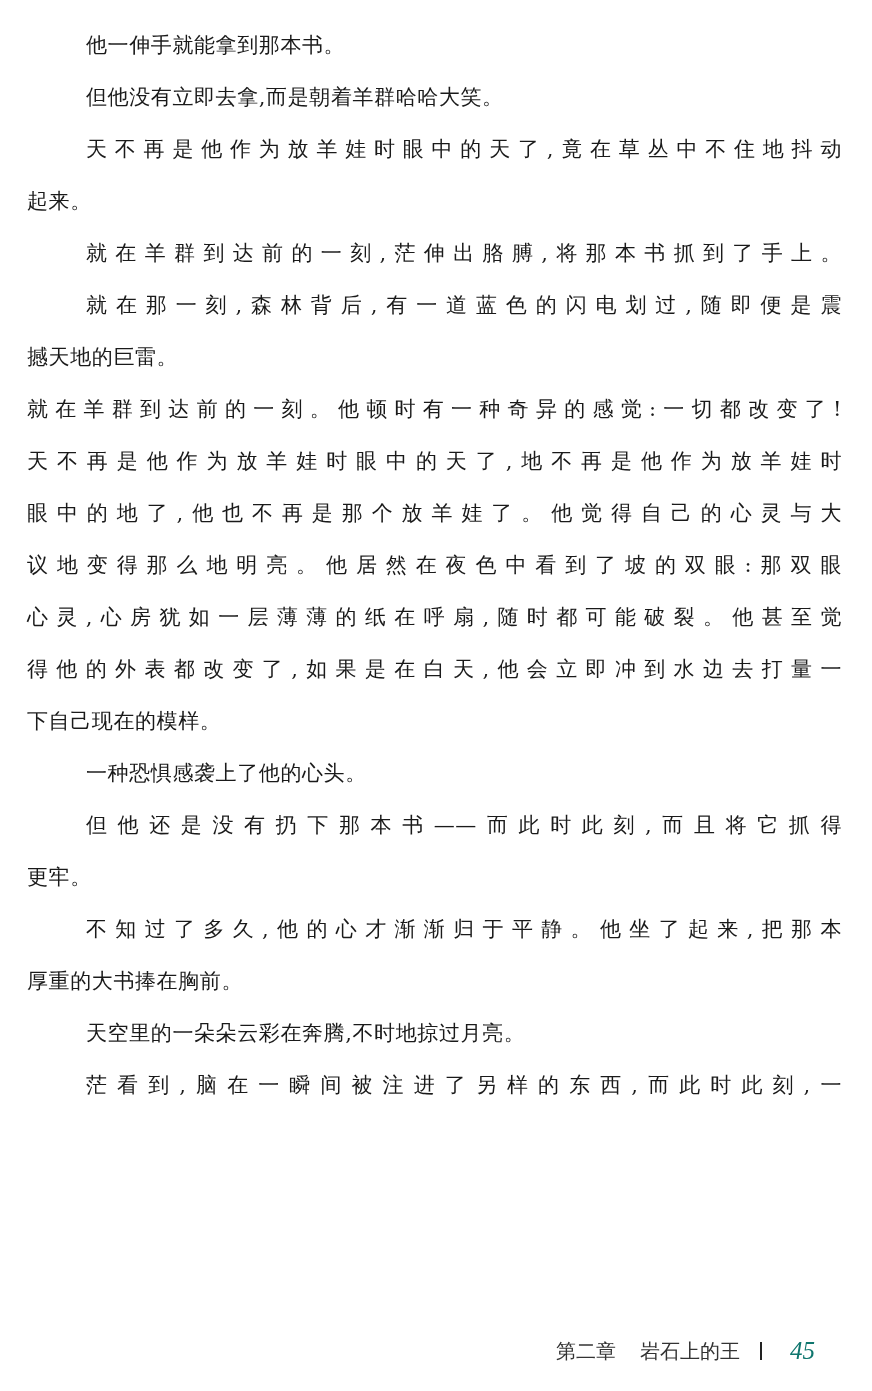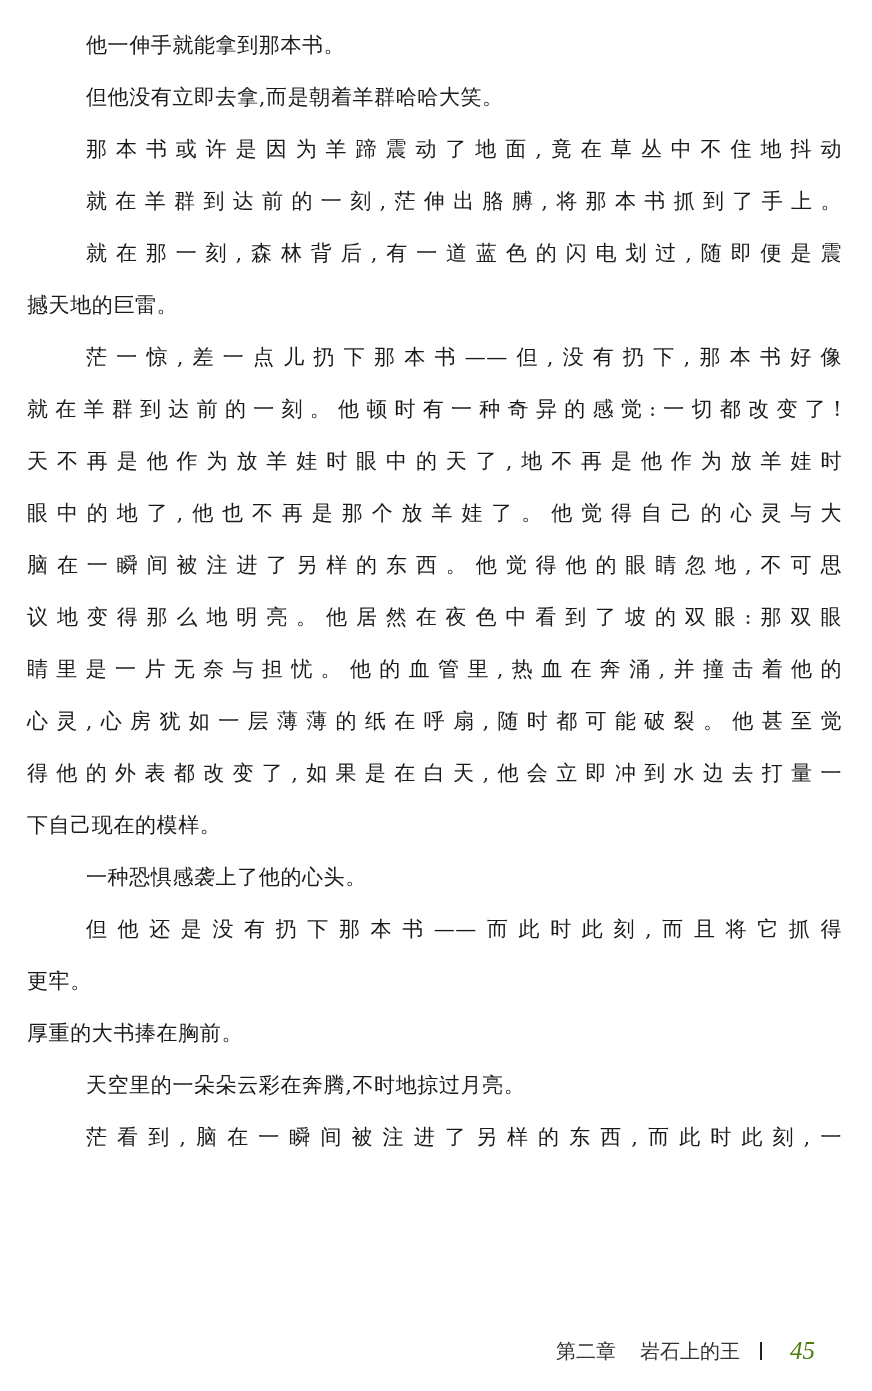--- a/index.html
+++ b/index.html
@@ -54,46 +54,45 @@
       display: inline-block;
       width: 2px;
       height: 18px;
       background: #222222;
       margin: 0 28px 0 20px;
     }
     .footer .pagenum {
       font-family: "Liberation Serif", "DejaVu Serif", serif;
       font-style: italic;
       font-size: 25px;
-      color: #4d7c0f;
+      color: #0f766e;
     }
   </style>
 </head>
 <body>
 
 <div class="page" id="page-body">
     <div class="line indent last">他一伸手就能拿到那本书。</div>
     <div class="line indent last">但他没有立即去拿,而是朝着羊群哈哈大笑。</div>
-    <div class="line indent">那本书或许是因为羊蹄震动了地面,竟在草丛中不住地抖动</div>
+    <div class="line indent">天不再是他作为放羊娃时眼中的天了,竟在草丛中不住地抖动</div>
+    <div class="line last">起来。</div>
     <div class="line indent">就在羊群到达前的一刻,茫伸出胳膊,将那本书抓到了手上。</div>
     <div class="line indent">就在那一刻,森林背后,有一道蓝色的闪电划过,随即便是震</div>
     <div class="line last">撼天地的巨雷。</div>
-    <div class="line indent">茫一惊,差一点儿扔下那本书——但,没有扔下,那本书好像</div>
     <div class="line">就在羊群到达前的一刻。他顿时有一种奇异的感觉:一切都改变了!</div>
     <div class="line">天不再是他作为放羊娃时眼中的天了,地不再是他作为放羊娃时</div>
     <div class="line">眼中的地了,他也不再是那个放羊娃了。他觉得自己的心灵与大</div>
-    <div class="line">脑在一瞬间被注进了另样的东西。他觉得他的眼睛忽地,不可思</div>
     <div class="line">议地变得那么地明亮。他居然在夜色中看到了坡的双眼:那双眼</div>
-    <div class="line">睛里是一片无奈与担忧。他的血管里,热血在奔涌,并撞击着他的</div>
     <div class="line">心灵,心房犹如一层薄薄的纸在呼扇,随时都可能破裂。他甚至觉</div>
     <div class="line">得他的外表都改变了,如果是在白天,他会立即冲到水边去打量一</div>
     <div class="line last">下自己现在的模样。</div>
     <div class="line indent last">一种恐惧感袭上了他的心头。</div>
     <div class="line indent">但他还是没有扔下那本书——而此时此刻,而且将它抓得</div>
     <div class="line last">更牢。</div>
+    <div class="line indent">不知过了多久,他的心才渐渐归于平静。他坐了起来,把那本</div>
     <div class="line last">厚重的大书捧在胸前。</div>
     <div class="line indent last">天空里的一朵朵云彩在奔腾,不时地掠过月亮。</div>
     <div class="line indent">茫看到,脑在一瞬间被注进了另样的东西,而此时此刻,一</div>
   </div>
 
 <div class="footer">
   <span class="chapter">第二章</span>
   <span class="chapter-title">岩石上的王</span>
   <span class="sep"></span>
   <span class="pagenum">45</span>

